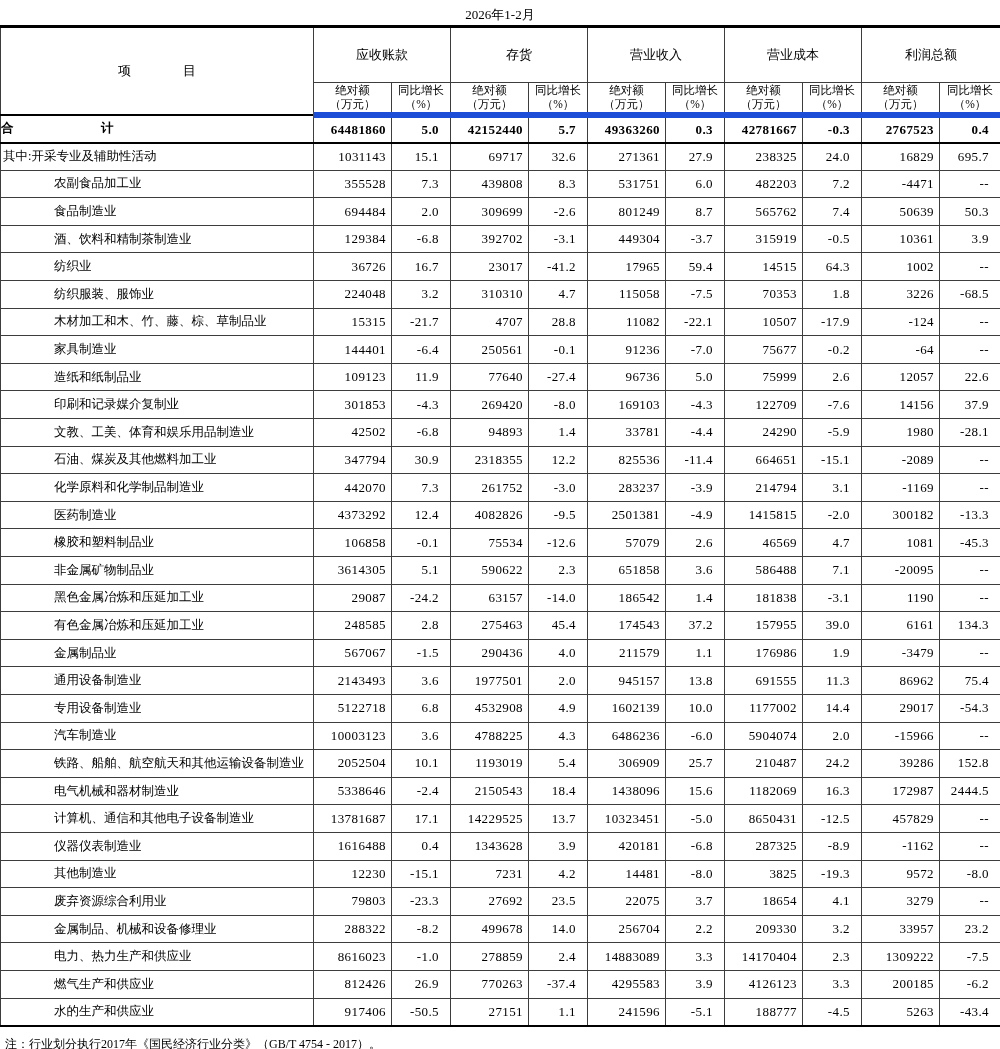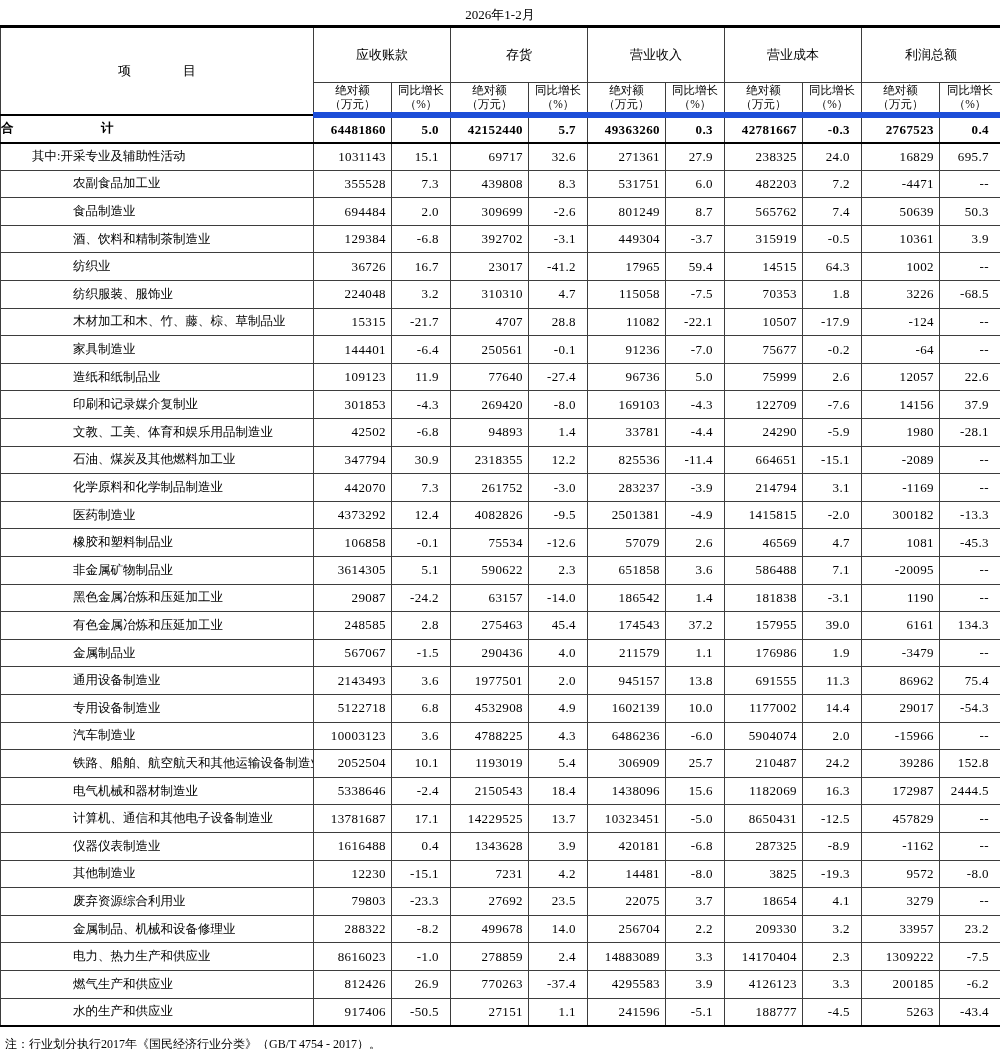--- a/index.html
+++ b/index.html
@@ -48,22 +48,22 @@
   .sub-th {
     height: 29px;
     font-size: 11.5px;
     line-height: 13.5px;
     text-align: center;
     vertical-align: middle;
     border-bottom: 6px solid #1d4ed8;
   }
   tbody tr { height: 27.6px; }
   td.lbl { font-size: 12.5px; text-align: left; }
-  tr.style-group td.lbl { padding-left: 31px; }
-  tr.style-industry td.lbl { padding-left: 72px; }
+  tr.style-group td.lbl { padding-left: 2px; }
+  tr.style-industry td.lbl { padding-left: 53px; }
   tr.style-total td.lbl { text-align: left; }
   td.abs {
     text-align: right;
     padding-right: 5px;
     font-size: 13px;
     letter-spacing: 0.4px;
   }
   td.yoy {
     text-align: right;
     padding-right: 11px;

